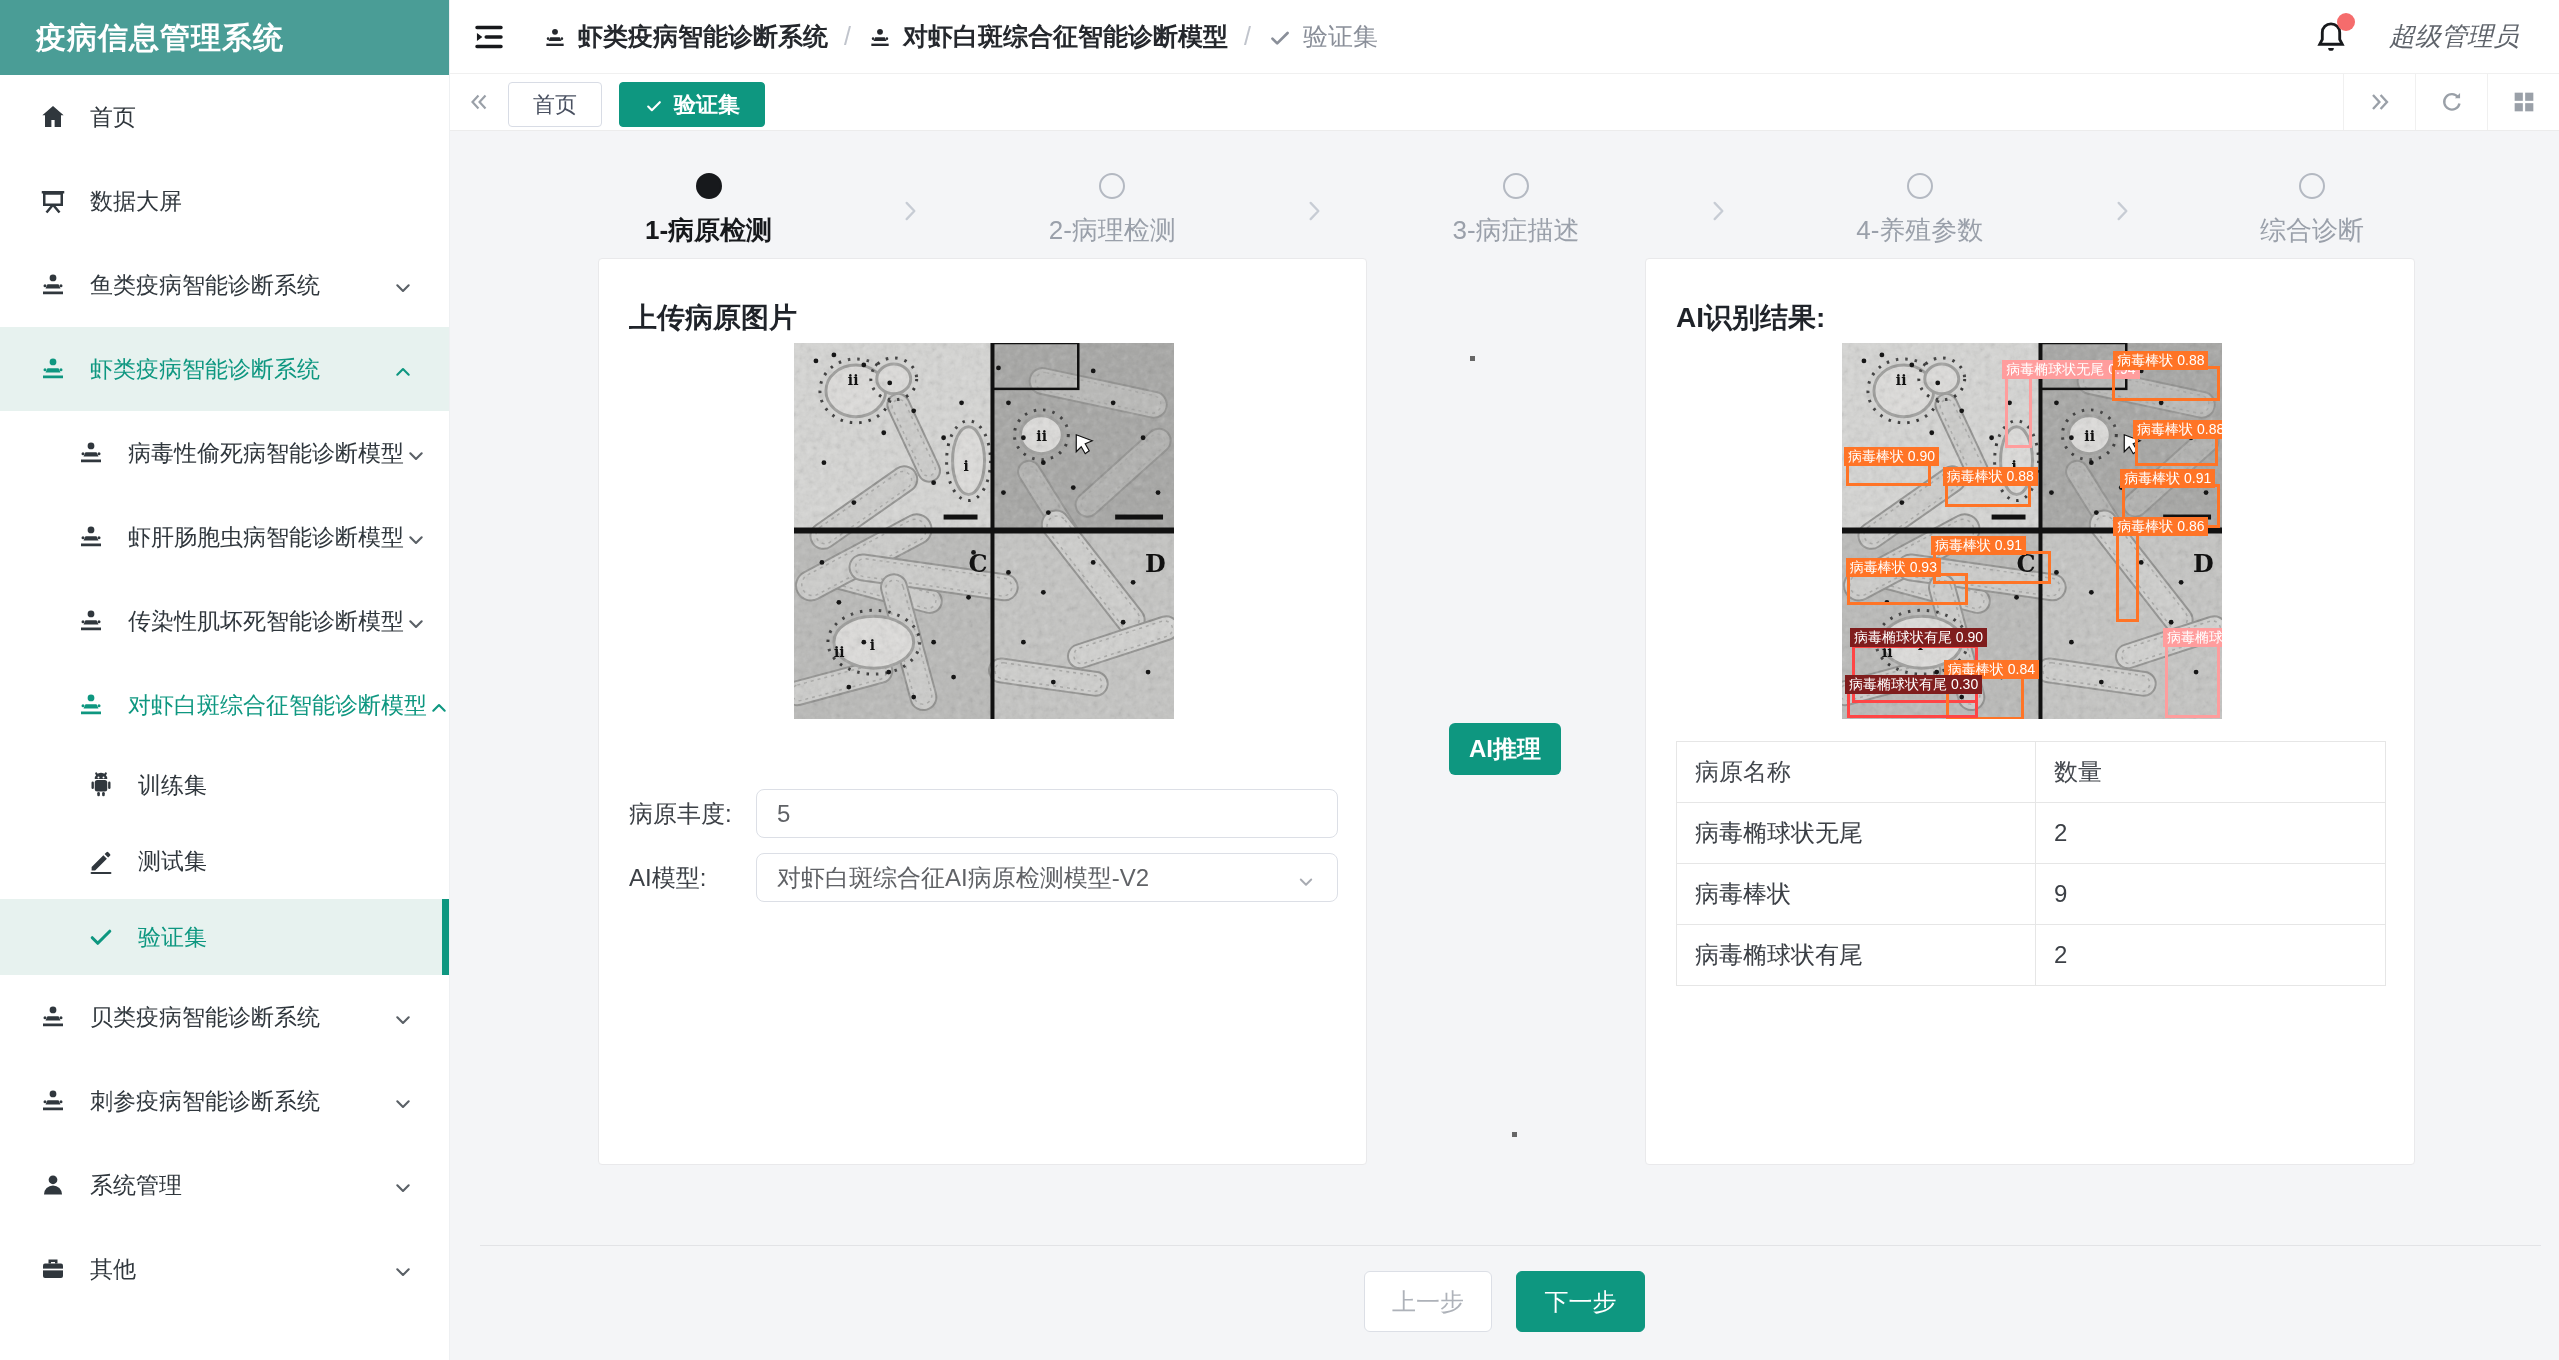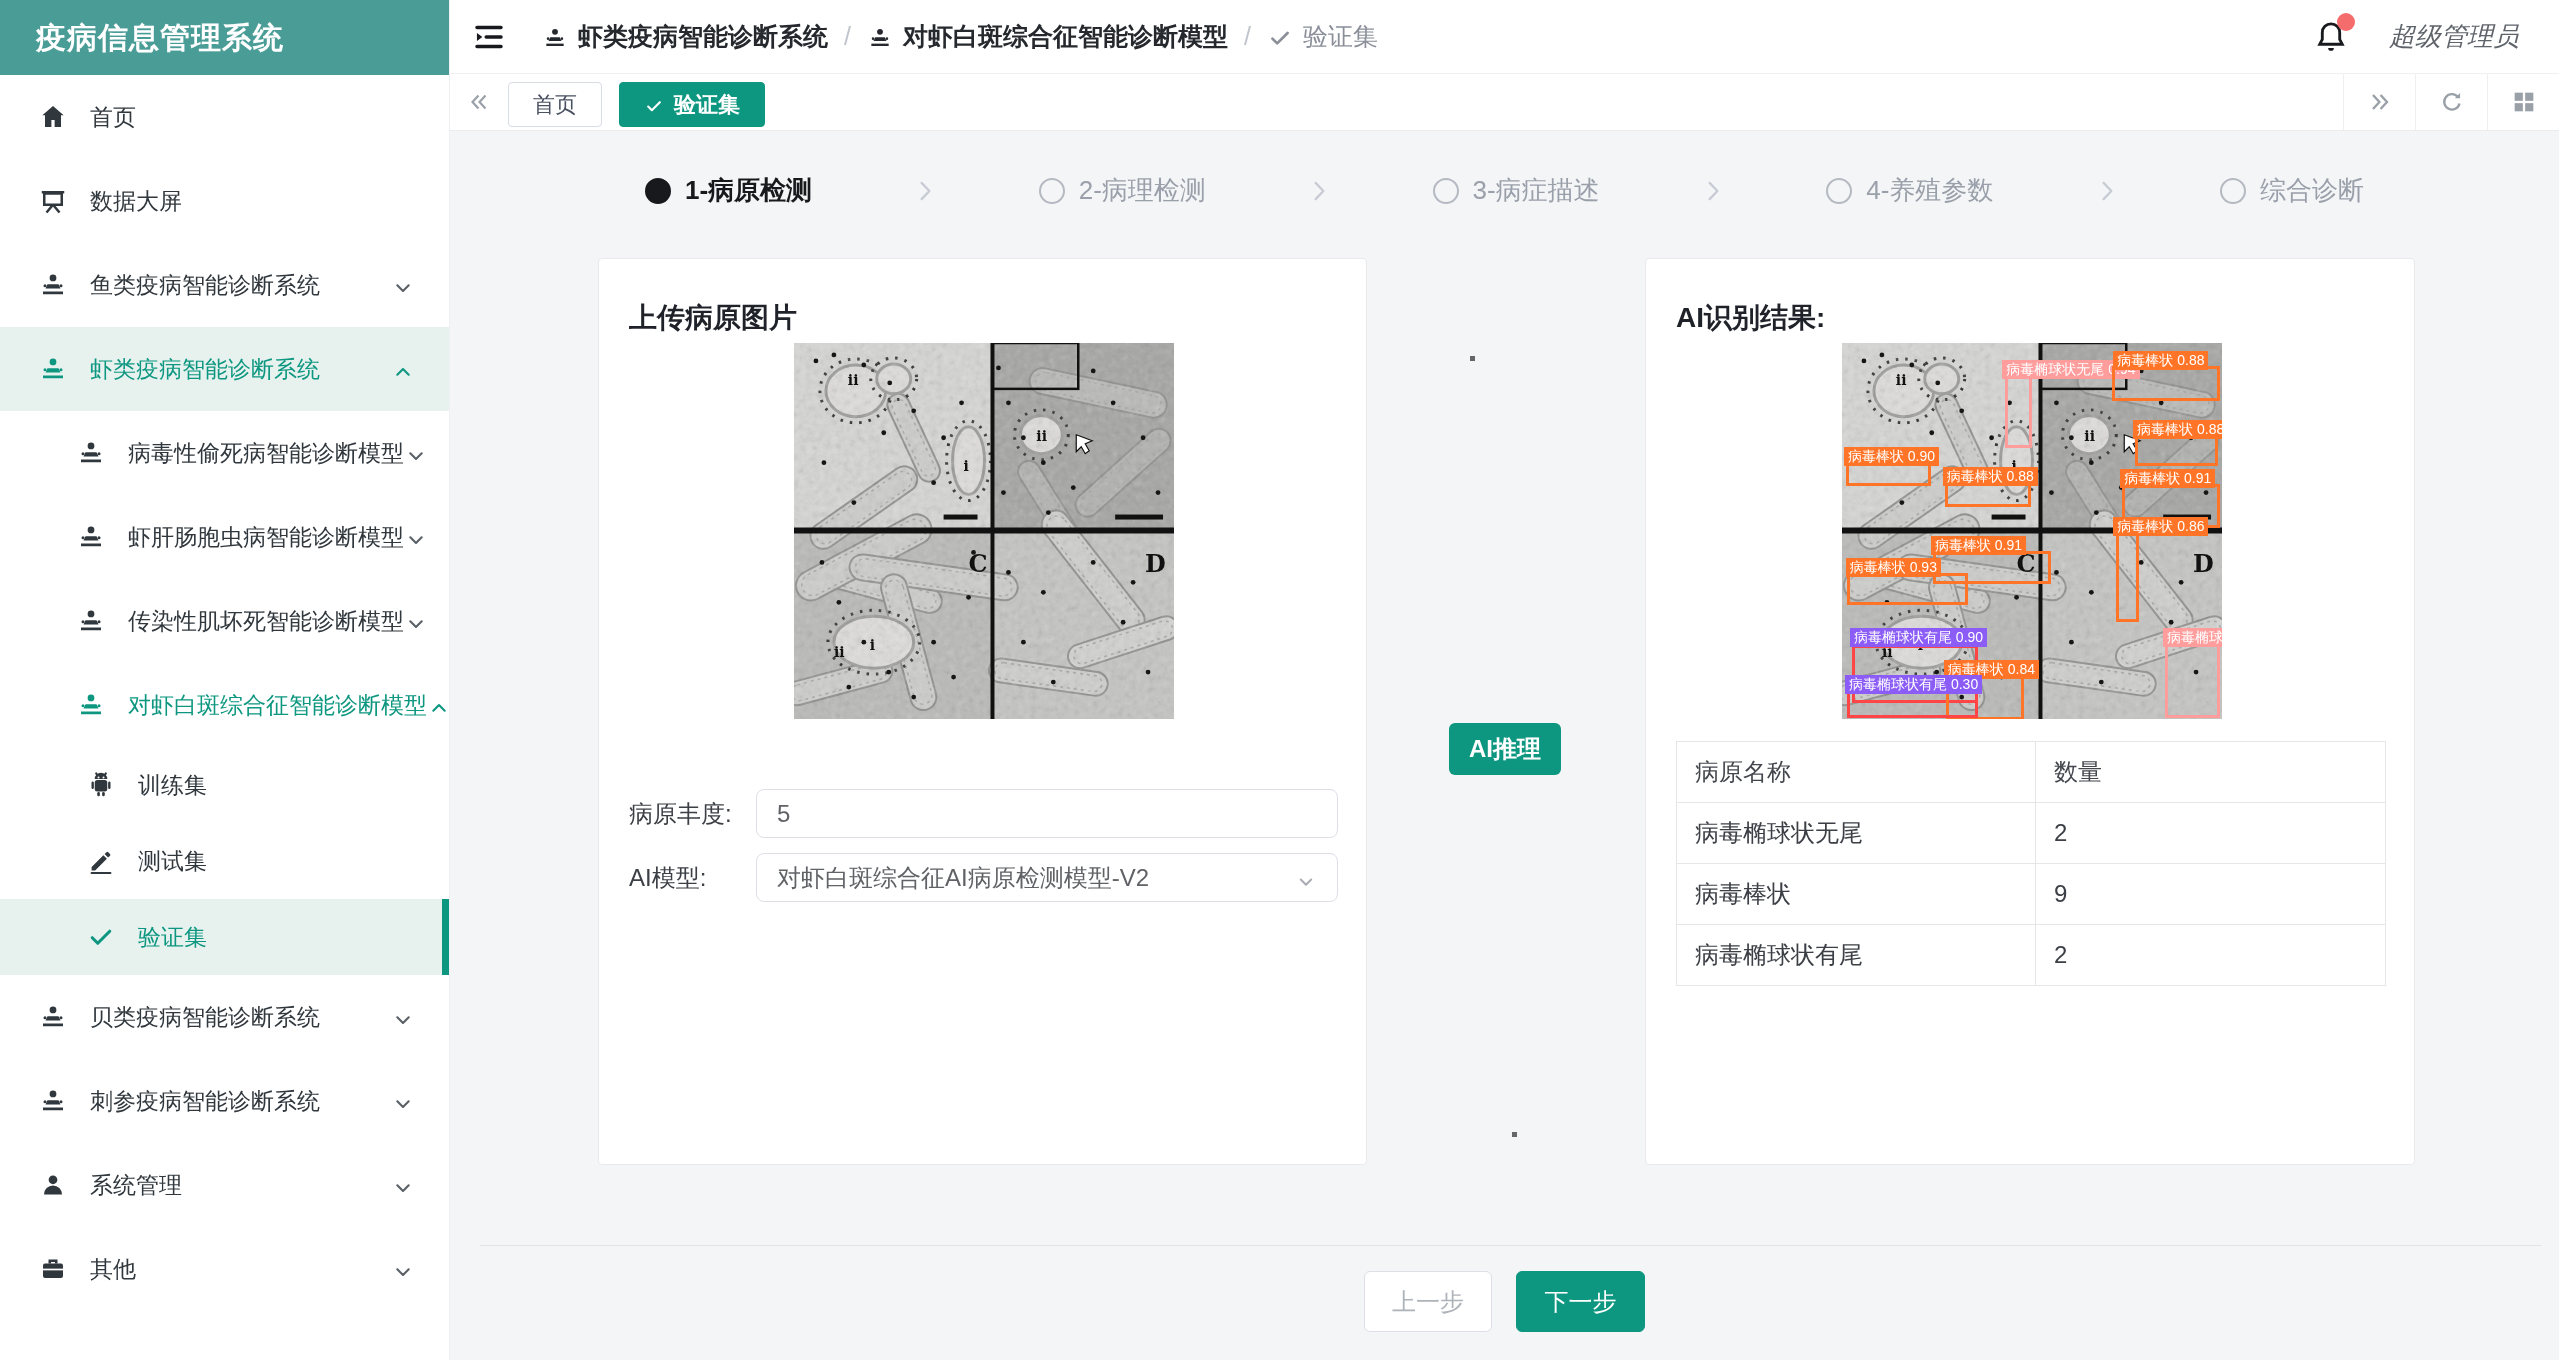--- a/index.html
+++ b/index.html
@@ -47,21 +47,21 @@
   .tab{height:45px;display:flex;align-items:center;padding:0 24px;border:1px solid #d8dce5;border-radius:4px;font-size:22px;color:#495060;background:#fff;cursor:pointer;gap:10px;}
   .tab.active{background:#0e9780;border-color:#0e9780;color:#fff;font-weight:bold;}
   .tab .ic{width:20px;height:20px;}
   .tab-spacer{flex:1;}
   .tab-tool{width:72px;height:100%;display:flex;align-items:center;justify-content:center;border-left:1px solid #f0f0f0;color:#9aa0a8;cursor:pointer;}
   .tab-tool .ic{width:28px;height:28px;}
 
   
   .main{position:absolute;left:450px;top:131px;right:0;bottom:0;background:#f4f5f7;}
   .steps{display:flex;align-items:center;justify-content:space-between;margin:42px 195px 0 195px;}
-  .step{display:flex;align-items:center;gap:14px;white-space:nowrap;}
+  .step{display:flex;align-items:center;gap:14px;white-space:nowrap;flex-direction:column;}
   .step .dot{width:26px;height:26px;border-radius:50%;border:2px solid #b4b9c2;background:transparent;}
   .step.active .dot{background:#17191c;border-color:#17191c;}
   .step .s-lbl{font-size:26px;color:#9aa0aa;}
   .step.active .s-lbl{color:#17191c;font-weight:bold;}
   .step-sep{color:#c7ccd4;width:30px;height:30px;}
   .step-sep .ic{width:30px;height:30px;}
 
   .card{position:absolute;background:#fff;border:1px solid #e9e9eb;border-radius:4px;}
   .card.leftcard{left:148px;top:127px;width:769px;height:907px;}
   .card.rightcard{left:1195px;top:127px;width:770px;height:907px;}
@@ -78,21 +78,21 @@
   .row-abundance{top:530px;}
   .row-model{top:594px;}
 
   .infer-btn{position:absolute;left:999px;top:592px;width:112px;height:52px;background:#0e9780;color:#fff;border:none;border-radius:6px;font-size:24px;font-weight:bold;cursor:pointer;font-family:inherit;}
 
   
   .anno-box{position:absolute;border:3px solid;}
   .anno-label{position:absolute;color:#fff;font-size:14px;line-height:17px;padding:1px 4px;white-space:nowrap;}
   .anno-orange .anno-box,.anno-label.anno-orange{border-color:#ff7426;background:#ff7426;}
   .anno-orange .anno-box{background:transparent;}
-  .anno-red .anno-box,.anno-label.anno-red{border-color:#ff4545;background:#8b5cf6;}
+  .anno-red .anno-box,.anno-label.anno-red{border-color:#ff4545;background:#7f1d1d;}
   .anno-red .anno-box{background:transparent;}
   .anno-pink .anno-box,.anno-label.anno-pink{border-color:#ff9d9d;background:#ff9d9d;}
   .anno-pink .anno-box{background:transparent;}
 
   
   .rtable{position:absolute;left:30px;top:482px;width:710px;border:1px solid #e6e6e6;border-bottom:none;font-size:24px;}
   .rrow{display:grid;grid-template-columns:359px 1fr;border-bottom:1px solid #e6e6e6;}
   .rcell{height:60px;display:flex;align-items:center;padding-left:18px;border-right:1px solid #e6e6e6;color:#3c4046;}
   .rcell:last-child{border-right:none;}
   .rrow.hd .rcell{color:#43474d;}

